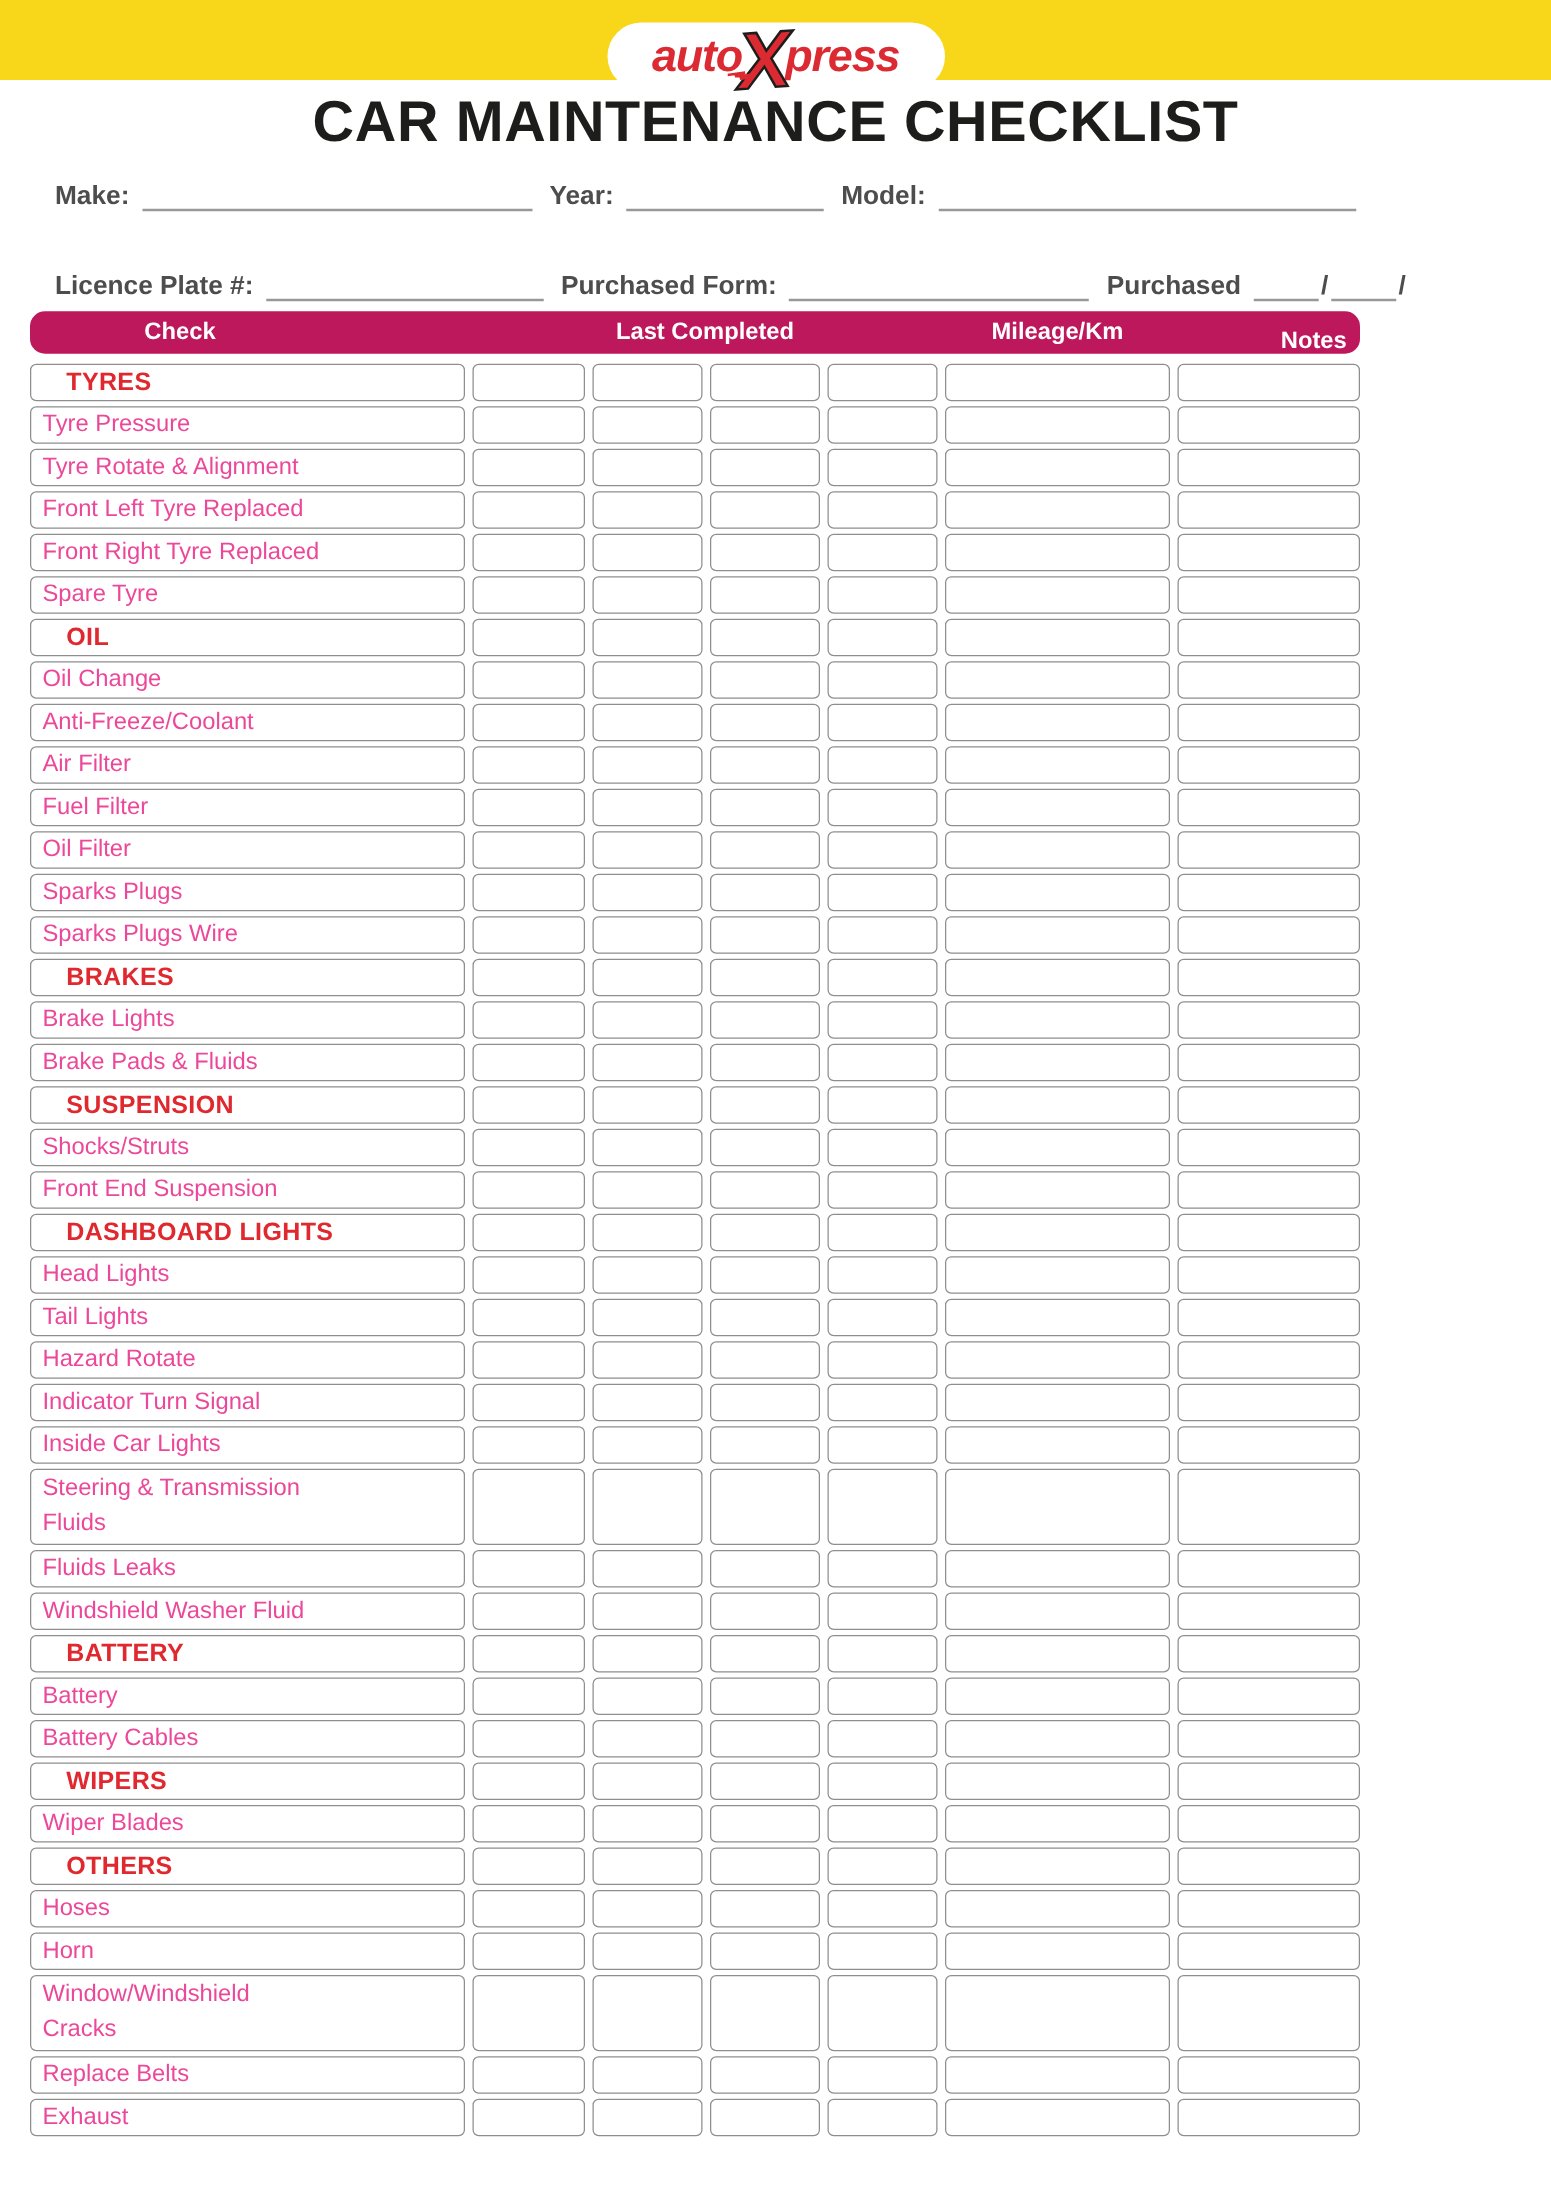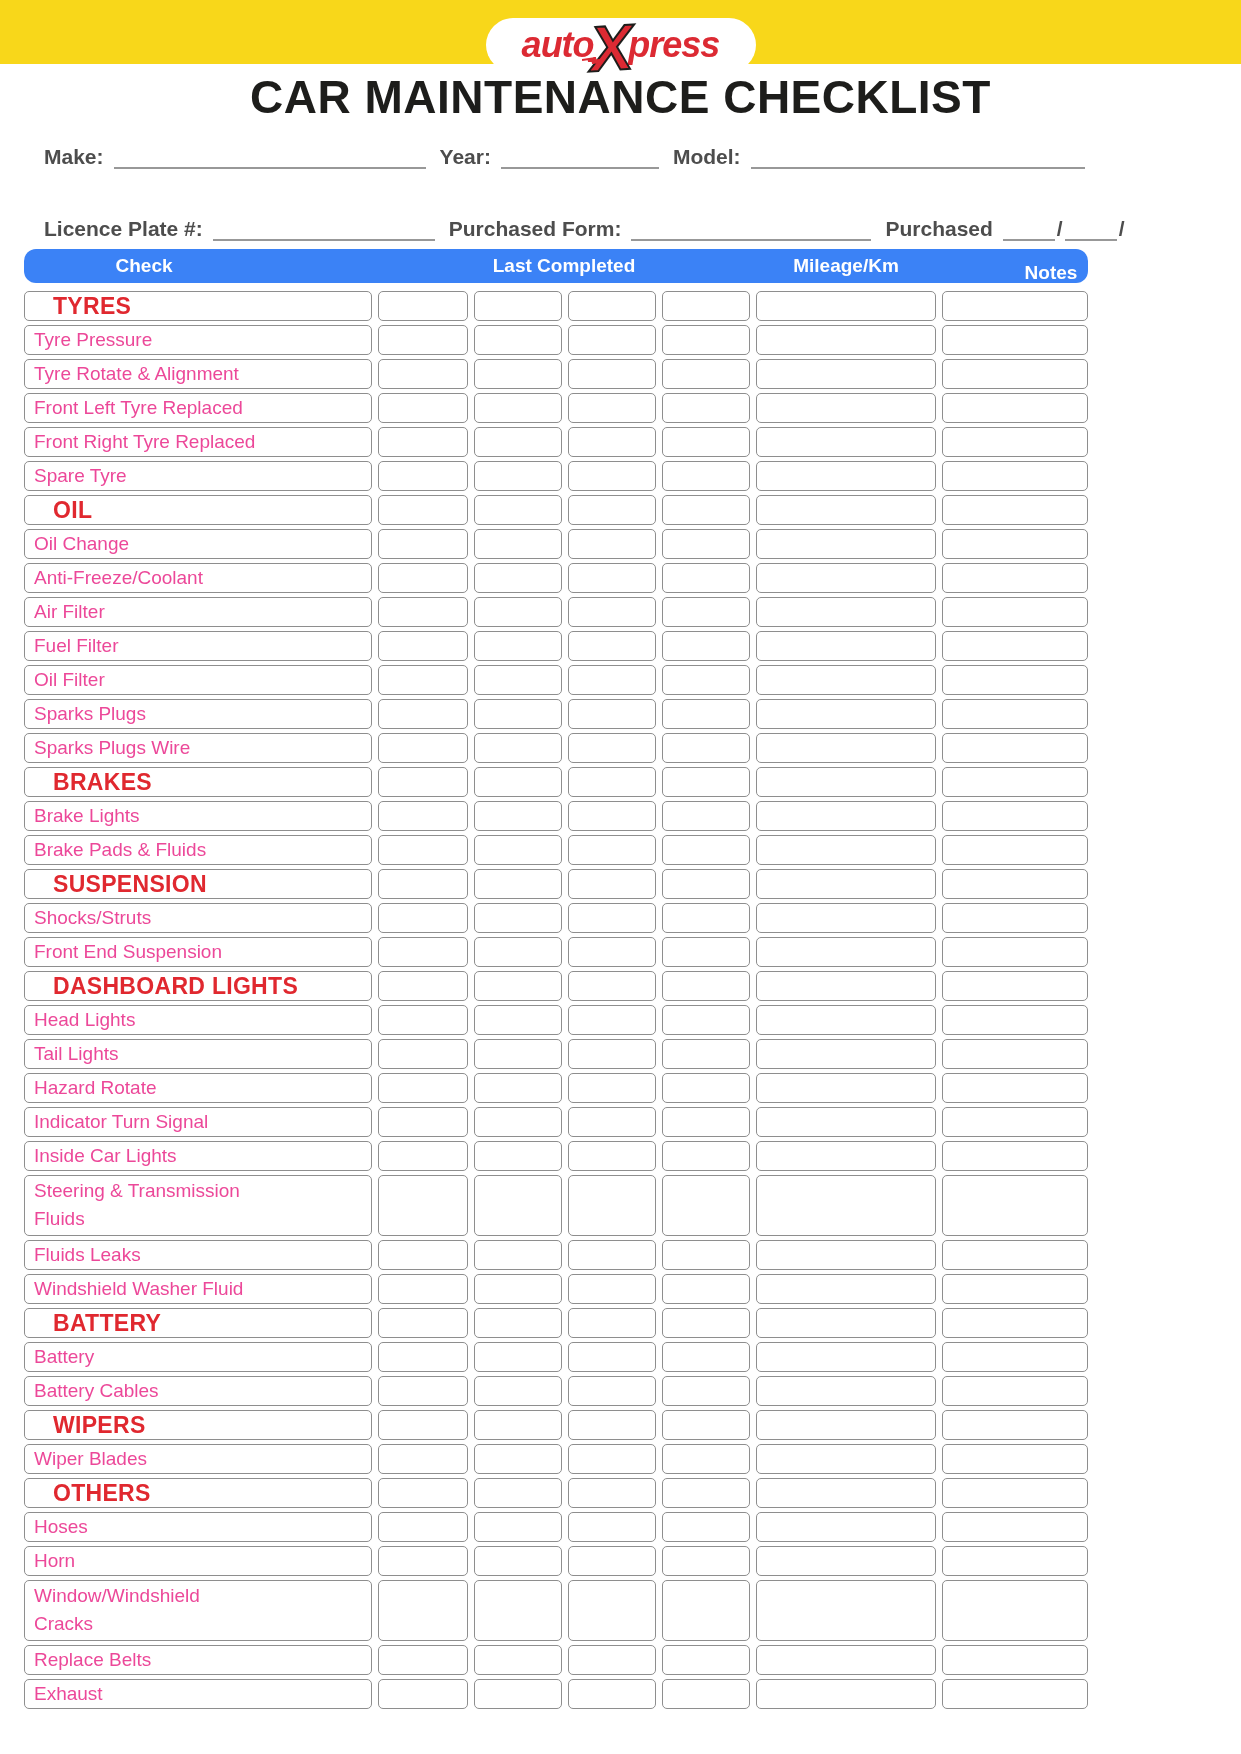--- a/index.html
+++ b/index.html
@@ -36,40 +36,40 @@
   .line-year{flex:0 0 158px;}
   .line-model{flex:1 1 auto;}
   .line-licence{flex:0 0 222px;}
   .line-purchform{flex:0 0 240px;}
   .line-date{flex:0 0 52px;}
   .line-date-end{flex:1 1 auto;}
   .slash{padding:0 2px;}
   
   .grid-cols{display:grid;grid-template-columns:348px 90px 88px 88px 88px 180px 146px;column-gap:6px;}
   .redbar{
-    margin:8px 0 0 24px;width:1064px;height:34px;background:#3b82f6;border-radius:12px;
+    margin:8px 0 0 24px;width:1064px;height:34px;background:#be185d;border-radius:12px;
     box-sizing:border-box;align-items:center;
   }
   .hcell{color:#ffffff;font-size:19px;font-weight:600;text-align:center;}
   .hcell.check-h{transform:translateX(-54px);}
   .hcell.lastcomp-h{grid-column:2 / span 4;}
   .hcell.notes-h{transform:translateX(36px);margin-top:13px;}
   .table{margin:8px 0 0 24px;width:1064px;display:flex;flex-direction:column;row-gap:4px;}
   .trow{align-items:stretch;}
   .cell{
     background:#fff;border:1.5px solid #8e8e8e;border-radius:5px;box-sizing:border-box;
     min-height:28px;
   }
   .check-cell{
     display:flex;flex-direction:column;justify-content:center;
     padding-left:9px;font-size:19px;color:#ec4899;line-height:28px;
   }
   .trow.tall .cell{min-height:61px;}
   .trow.tall .check-cell{justify-content:flex-start;padding-top:1px;}
-  .trow.section .check-cell{font-weight:bold;color:#E0282F;font-size:23px;letter-spacing:.3px;padding-left:28px;}
+  .trow.section .check-cell{font-weight:bold;color:#E0282F;font-size:20px;letter-spacing:.3px;padding-left:28px;}
 </style>
 </head>
 <body>
 
 <div class="banner">
   <div class="logo-pill">
     <span class="logo-text">auto</span>
       <span class="logo-x">X</span>
       <span class="logo-text">press</span>
     <svg class="flame" width="34" height="12" viewBox="0 0 34 12">

